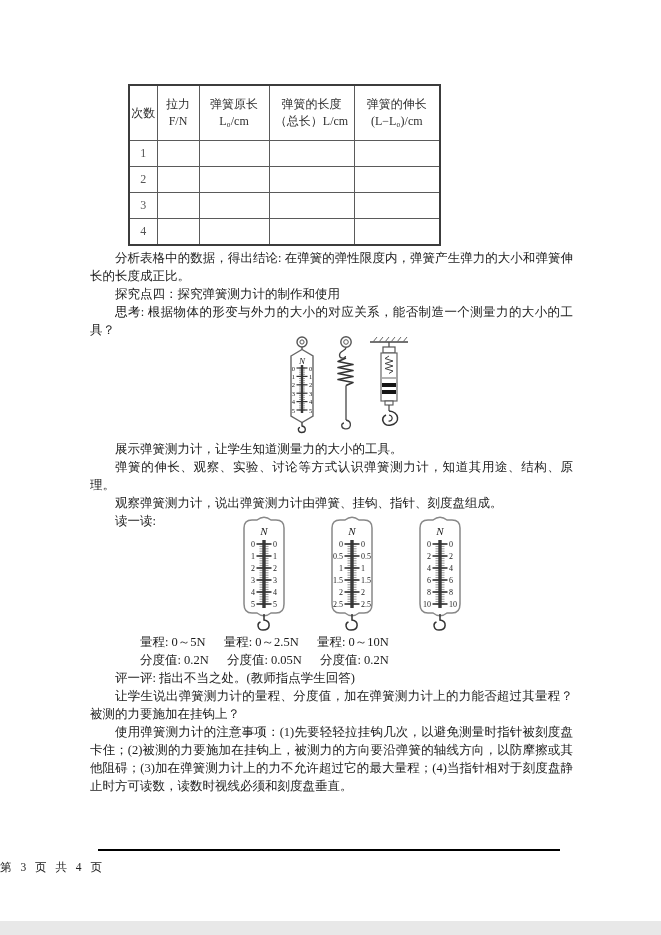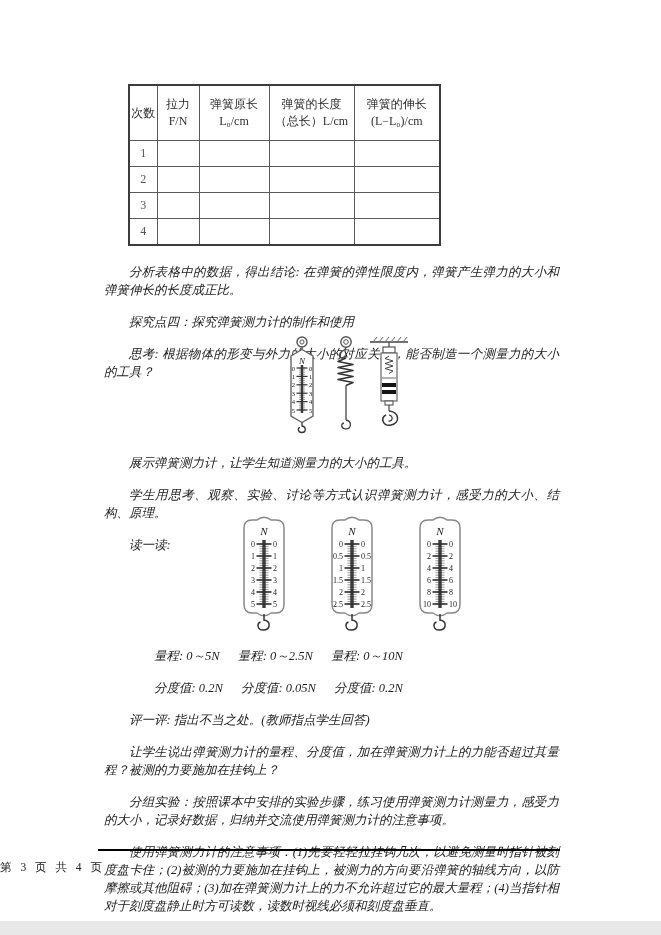--- a/index.html
+++ b/index.html
@@ -23,21 +23,21 @@
   table.mtable tr.head td { height:54px; }
   table.mtable tr.datarow td { height:25px; color:#555; }
   .hl { display:block; line-height:17px; }
 
   
   .tblock {
     position:absolute; left:90px; width:483px;
     font-size:12.5px; line-height:18px; text-align:justify;
     color:#1b1b1b;
   }
-  .tblock p { margin:14px; text-indent:2em;font-style:italic; }
+  .tblock p { margin:0; text-indent:2em; }
   .specs { text-indent:0; padding-left:2em; }
   .specs span { margin-right:15px; }
 
   
   .fig-row1 { position:absolute; left:279px; top:335px; display:flex; gap:6px; align-items:flex-start; }
   .fig-row2 { position:absolute; left:240px; top:514px; display:flex; gap:40px; }
   .fig { line-height:0; }
 
   
   .sep { position:absolute; left:98px; top:849px; width:462px; height:0; border-top:2px solid #000; }
@@ -194,21 +194,22 @@
         <rect x="18" y="66" width="8" height="4" fill="#fff" stroke="#555" stroke-width="1.1"></rect>
         <line x1="22" y1="70" x2="22" y2="76" stroke="#444" stroke-width="1.2"></line>
         <path d="M22 76 C32 76.5 34 88 24 90 C16 91.5 13 83 19 80" fill="none" stroke="#333" stroke-width="1.5"></path>
         <path d="M22 80 C26.5 81 26 86.5 21.5 86" fill="none" stroke="#333" stroke-width="1.2"></path>
       </svg>
     </div>
   </div>
 
   <div class="tblock" style="top:440px">
     <p>展示弹簧测力计，让学生知道测量力的大小的工具。</p>
-    <p>学生用思考、观察、实验、讨论等方式认识弹簧测力计，感受力的大小、结构、原理。</p>
+    <p>弹簧的伸长、观察、实验、讨论等方式认识弹簧测力计，知道其用途、结构、原理。</p>
+    <p>观察弹簧测力计，说出弹簧测力计由弹簧、挂钩、指针、刻度盘组成。</p>
     <p>读一读:</p>
   </div>
 
   <div class="fig-row2">
     <div class="fig"><svg width="48" height="120" viewBox="0 0 48 120">
           <path d="M4 14 Q4 6 12 6 L17 6 Q24 0.5 31 6 L36 6 Q44 6 44 14 L44 90 Q44 99 36 99 L31 99 Q24 104.5 17 99 L12 99 Q4 99 4 90 Z" fill="#fff" stroke="#888" stroke-width="1.5"></path>
           <text x="24" y="21" text-anchor="middle" font-size="11" font-style="italic" fill="#222">N</text>
           <line x1="19.5" x2="28.5" y1="30.0" y2="30.0" stroke="#777" stroke-width="0.8"></line>
           <line x1="19.5" x2="28.5" y1="32.4" y2="32.4" stroke="#777" stroke-width="0.8"></line>
           <line x1="19.5" x2="28.5" y1="34.8" y2="34.8" stroke="#777" stroke-width="0.8"></line>
@@ -364,20 +365,19 @@
       <span>量程: 0～2.5N</span>
       <span>量程: 0～10N</span>
     </p>
     <p class="specs">
       <span>分度值: 0.2N</span>
       <span>分度值: 0.05N</span>
       <span>分度值: 0.2N</span>
     </p>
     <p>评一评: 指出不当之处。(教师指点学生回答)</p>
     <p>让学生说出弹簧测力计的量程、分度值，加在弹簧测力计上的力能否超过其量程？被测的力要施加在挂钩上？</p>
-    <p>分组实验：按照课本中安排的实验步骤，练习使用弹簧测力计测量力，感受力的大小，记录好数据，归纳并交流使用弹簧测力计的注意事项。</p>
     <p>使用弹簧测力计的注意事项：(1)先要轻轻拉挂钩几次，以避免测量时指针被刻度盘卡住；(2)被测的力要施加在挂钩上，被测力的方向要沿弹簧的轴线方向，以防摩擦或其他阻碍；(3)加在弹簧测力计上的力不允许超过它的最大量程；(4)当指针相对于刻度盘静止时方可读数，读数时视线必须和刻度盘垂直。</p>
   </div>
 
   <div class="sep"></div>
   <div class="footer">第 3 页 共 4 页</div>
 
 </div>
 
 </body></html>

